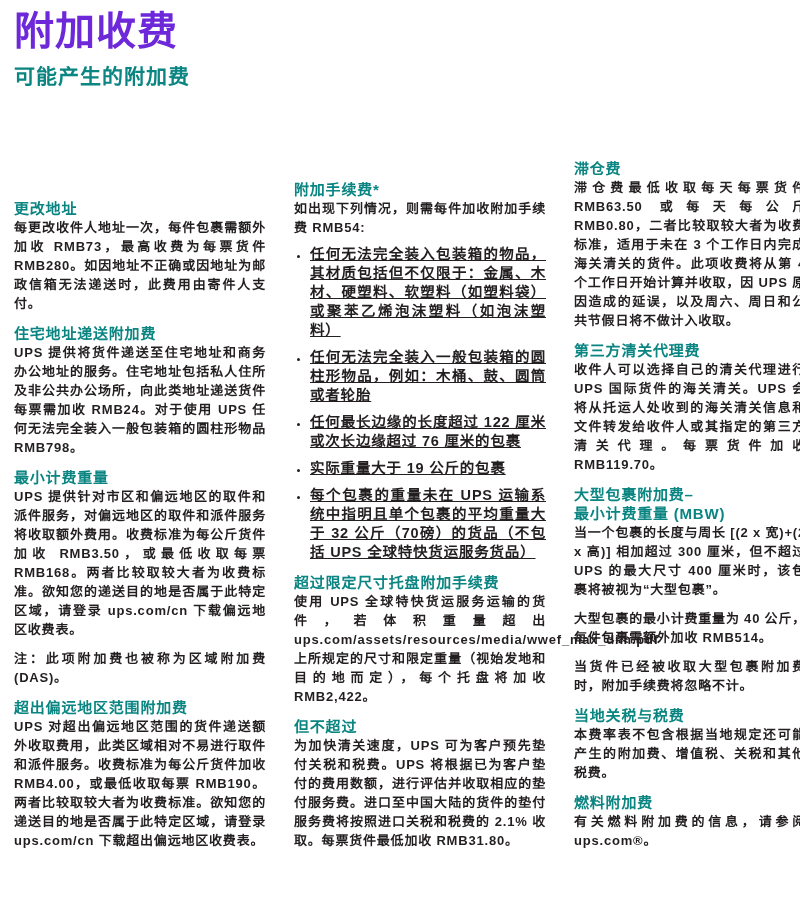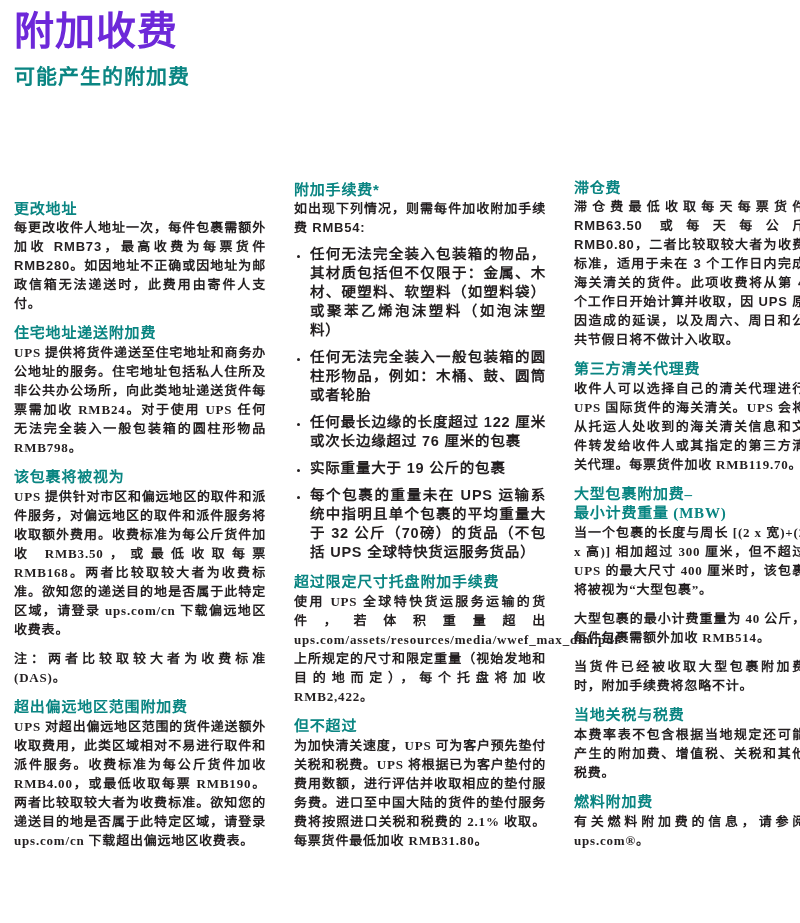--- a/index.html
+++ b/index.html
@@ -21,32 +21,32 @@
     margin:11px 0 0 0;font-size:21px;line-height:24px;font-weight:600;
     letter-spacing:1px;color:var(--accent);
   }
   .columns{
     display:flex;gap:28px;margin-top:59px;align-items:flex-end;
   }
   .column{flex:0 0 auto;}
   .column:nth-child(1){width:252px;}
   .column:nth-child(2){width:252px;margin-top:32px;}
   .column:nth-child(3){width:232px;}
-  .section + .section{margin-top:11px;font-family:Liberation Serif, serif;}
+  .section + .section{margin-top:11px;}
   .section h3{
     margin:0;font-size:15px;line-height:19px;font-weight:700;
     color:var(--accent);letter-spacing:0.8px;white-space:pre-line;
   }
   .para{
     margin:0;font-size:13px;line-height:19px;letter-spacing:0.8px;
     text-align:justify;text-justify:inter-character;font-weight:600;
   }
   .para + .para{margin-top:10px;}
   ul.bullets{
-    margin:8px 0 0 0;padding:0 0 0 16px;list-style:disc;
+    margin:8px 0 0 0;padding:0 0 0 16px;list-style:disc;text-decoration:underline;
   }
   ul.bullets li{
     font-size:14.5px;line-height:19px;letter-spacing:0.8px;
     text-align:justify;text-justify:inter-character;font-weight:600;
   }
   ul.bullets li::marker{font-size:11px;color:var(--ink);}
   ul.bullets li + li{margin-top:8px;}
 </style>
 </head>
 <body>
@@ -60,23 +60,23 @@
       <div class="column">
         <section class="section">
           <h3>更改地址</h3>
           <p class="para">每更改收件人地址一次，每件包裹需额外加收 RMB73，最高收费为每票货件 RMB280。如因地址不正确或因地址为邮政信箱无法递送时，此费用由寄件人支付。</p>
         </section>
         <section class="section">
           <h3>住宅地址递送附加费</h3>
           <p class="para">UPS 提供将货件递送至住宅地址和商务办公地址的服务。住宅地址包括私人住所及非公共办公场所，向此类地址递送货件每票需加收 RMB24。对于使用 UPS 任何无法完全装入一般包装箱的圆柱形物品 RMB798。</p>
         </section>
         <section class="section">
-          <h3>该包裹将被视为</h3>
+          <h3>最小计费重量</h3>
           <p class="para">UPS 提供针对市区和偏远地区的取件和派件服务，对偏远地区的取件和派件服务将收取额外费用。收费标准为每公斤货件加收 RMB3.50，或最低收取每票 RMB168。两者比较取较大者为收费标准。欲知您的递送目的地是否属于此特定区域，请登录 ups.com/cn 下载偏远地区收费表。</p>
-          <p class="para">注：两者比较取较大者为收费标准 (DAS)。</p>
+          <p class="para">注：此项附加费也被称为区域附加费 (DAS)。</p>
         </section>
         <section class="section">
           <h3>超出偏远地区范围附加费</h3>
           <p class="para">UPS 对超出偏远地区范围的货件递送额外收取费用，此类区域相对不易进行取件和派件服务。收费标准为每公斤货件加收 RMB4.00，或最低收取每票 RMB190。两者比较取较大者为收费标准。欲知您的递送目的地是否属于此特定区域，请登录 ups.com/cn 下载超出偏远地区收费表。</p>
         </section>
       </div>
       <div class="column">
         <section class="section">
           <h3>附加手续费*</h3>
           <p class="para">如出现下列情况，则需每件加收附加手续费 RMB54:</p>

